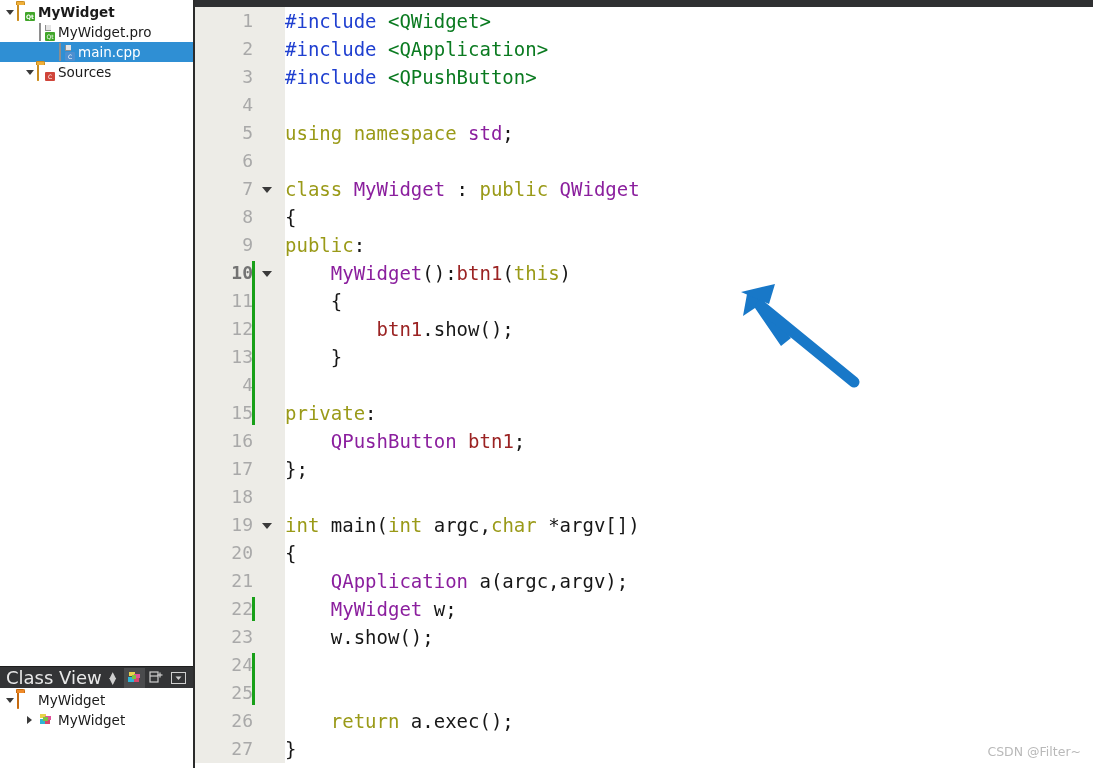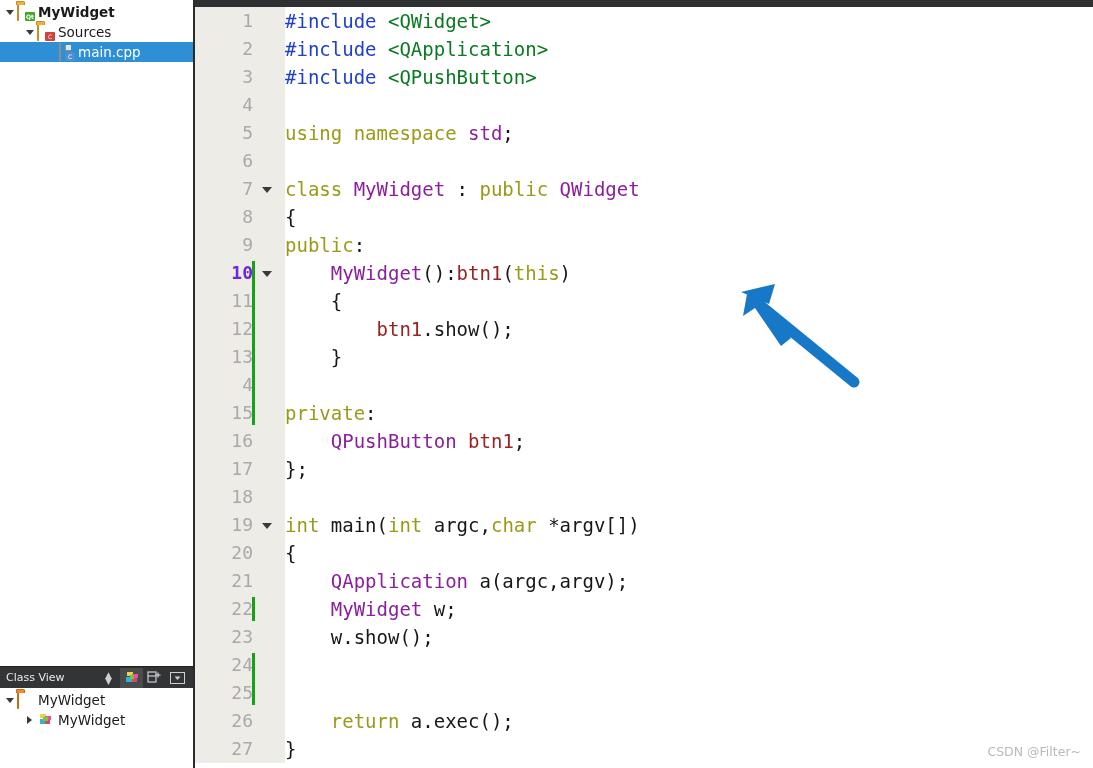--- a/index.html
+++ b/index.html
@@ -122,21 +122,21 @@
     position:absolute; left:0; bottom:0;
     width:193px;
   }
   #classview-header {
     height:22px; background:#333436;
     display:flex; align-items:center;
     padding:0 4px 0 6px;
     border-top:1px solid #1e1e1e;
   }
   #classview-title {
-    color:#e9e9e9; font-size:11px; flex:1;
+    color:#e9e9e9; font-size:18px; flex:1;
     white-space:nowrap;
   }
   .cv-btn {
     width:23px; height:20px;
     display:flex; align-items:center; justify-content:center;
     color:#cfcfcf; font-size:11px;
     position:relative;
   }
   .cv-btn.active { background:#4a4b4d; }
   .cv-arrows { display:flex; flex-direction:column; line-height:6px; font-size:9px; }
@@ -167,21 +167,21 @@
     padding-top:0;
   }
   .ln {
     height:28px; line-height:28px;
     text-align:right;
     padding-right:32px;
     color:#a9a9a9;
     font-size:18px;
     position:relative;
   }
-  .ln.cur { color:#6d28d9; font-weight:bold; }
+  .ln.cur { color:#737373; font-weight:bold; }
   .fold {
     position:absolute; right:11px; top:0;
     height:28px; line-height:28px;
     width:12px;
   }
   .fold i {
     position:absolute; left:0; top:12px;
     width:0; height:0;
     border-left:5px solid transparent;
     border-right:5px solid transparent;
@@ -228,32 +228,39 @@
 
     <div id="project-tree">
         <div class="tree-row ind0 bold">
           <span class="twisty">
             <i></i>
           </span>
           <span class="ic"><span class="ic-folder-qt"></span><span class="badge qt">Qt</span></span>
           <span>MyWidget</span>
         </div>
         <div class="tree-row ind1">
-          <span class="twisty">
+          <span class="twisty empty">
             <i></i>
           </span>
-          <span class="ic"><span class="ic-folder-qt"></span><span class="badge cpp">C</span></span>
-          <span>Sources</span>
+          <span class="ic"><span class="ic-file"></span><span class="badge qt">Qt</span></span>
+          <span>MyWidget.pro</span>
         </div>
         <div class="tree-row ind2 sel">
           <span class="twisty empty">
             <i></i>
           </span>
           <span class="ic"><span class="ic-file"></span><span class="badge cppblue">C</span></span>
           <span>main.cpp</span>
+        </div>
+        <div class="tree-row ind1">
+          <span class="twisty">
+            <i></i>
+          </span>
+          <span class="ic"><span class="ic-folder-qt"></span><span class="badge cpp">C</span></span>
+          <span>Sources</span>
         </div>
       </div>
 
     <div id="classview">
       <div id="classview-header">
         <span id="classview-title">Class View</span>
         <span class="cv-btn">
           <span class="cv-arrows">
             <span>▲</span>
               <span>▼</span>

